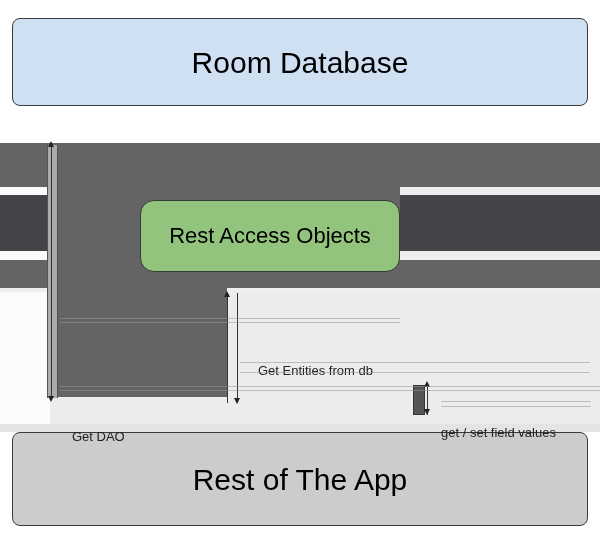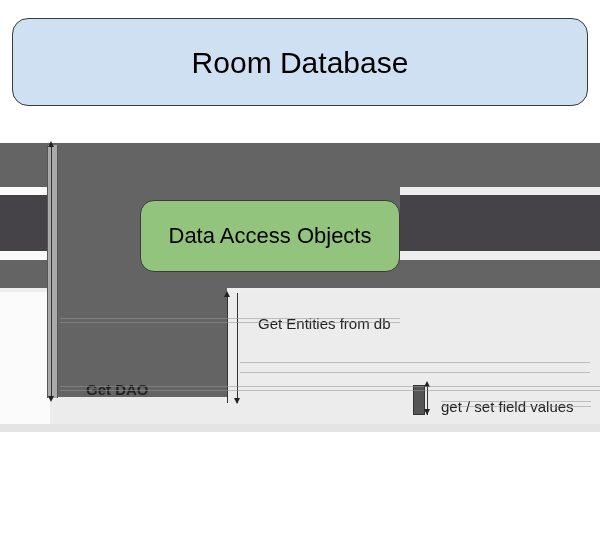--- a/index.html
+++ b/index.html
@@ -32,21 +32,21 @@
   .gutter-white {
     position: absolute;
     background: #fbfbfb;
   }
 
   
   .node {
     position: absolute;
     box-sizing: border-box;
     border: 1px solid #3a3a3a;
-    border-radius: 16px;
+    border-radius: 8px;
     display: flex;
     align-items: center;
     justify-content: center;
     color: #000000;
     text-align: center;
     line-height: 1.1;
   }
   .node-room {
     left: 12px;
     top: 18px;
@@ -105,25 +105,26 @@
     height: 0;
     border-left: 3px solid transparent;
     border-right: 3px solid transparent;
   }
   .arrowhead-up   { border-bottom: 6px solid #222; }
   .arrowhead-down { border-top: 6px solid #222; }
 
   
   .edge-label {
     position: absolute;
-    font-size: 15px;
+    font-size: 13px;
     color: #222222;
     line-height: 1.35;
     white-space: pre-line;
     text-align: center;
+    margin-top: 48px;
   }
   
   .scan {
     position: absolute;
     height: 1px;
     background: rgba(150,150,150,0.55);
   }
 </style>
 </head>
 <body>
@@ -159,31 +160,34 @@
   <div class="vbar-dark" style="left:413px; top:385px; width:10px; height:28px;"></div>
   <div class="vline" style="left:427px; top:383px; height:32px;"></div>
   <div class="arrowhead-up" style="left:424px; top:381px;"></div>
   <div class="arrowhead-down" style="left:424px; top:409px;"></div>
 
   <div class="node node-room">
     <span>Room Database</span>
   </div>
 
   <div class="node node-dao">
-    <span>Data Access Objects</span>
+    <span>Rest Access Objects</span>
   </div>
 
 
+  <div class="node node-rest">
+    <span>Rest of The App</span>
+  </div>
 
-  <div class="edge-label" style="left:86px; top:380px;font-weight:bold;">Get DAO</div>
+  <div class="edge-label" style="left:72px; top:380px;">Get DAO</div>
 
   <div class="edge-label" style="left:258px; top:314px;">Get Entities from db</div>
 
 
-  <div class="edge-label" style="left:441px; top:397px;">get / set field values</div>
+  <div class="edge-label" style="left:441px; top:376px;">get / set field values</div>
 
   <div class="scan" style="left:60px;  top:318px; width:340px;"></div>
   <div class="scan" style="left:60px;  top:322px; width:340px;"></div>
   <div class="scan" style="left:240px; top:362px; width:350px;"></div>
   <div class="scan" style="left:240px; top:372px; width:350px;"></div>
   <div class="scan" style="left:60px;  top:386px; width:540px;"></div>
   <div class="scan" style="left:60px;  top:390px; width:540px;"></div>
   <div class="scan" style="left:441px; top:401px; width:150px;"></div>
   <div class="scan" style="left:441px; top:406px; width:150px;"></div>
 

